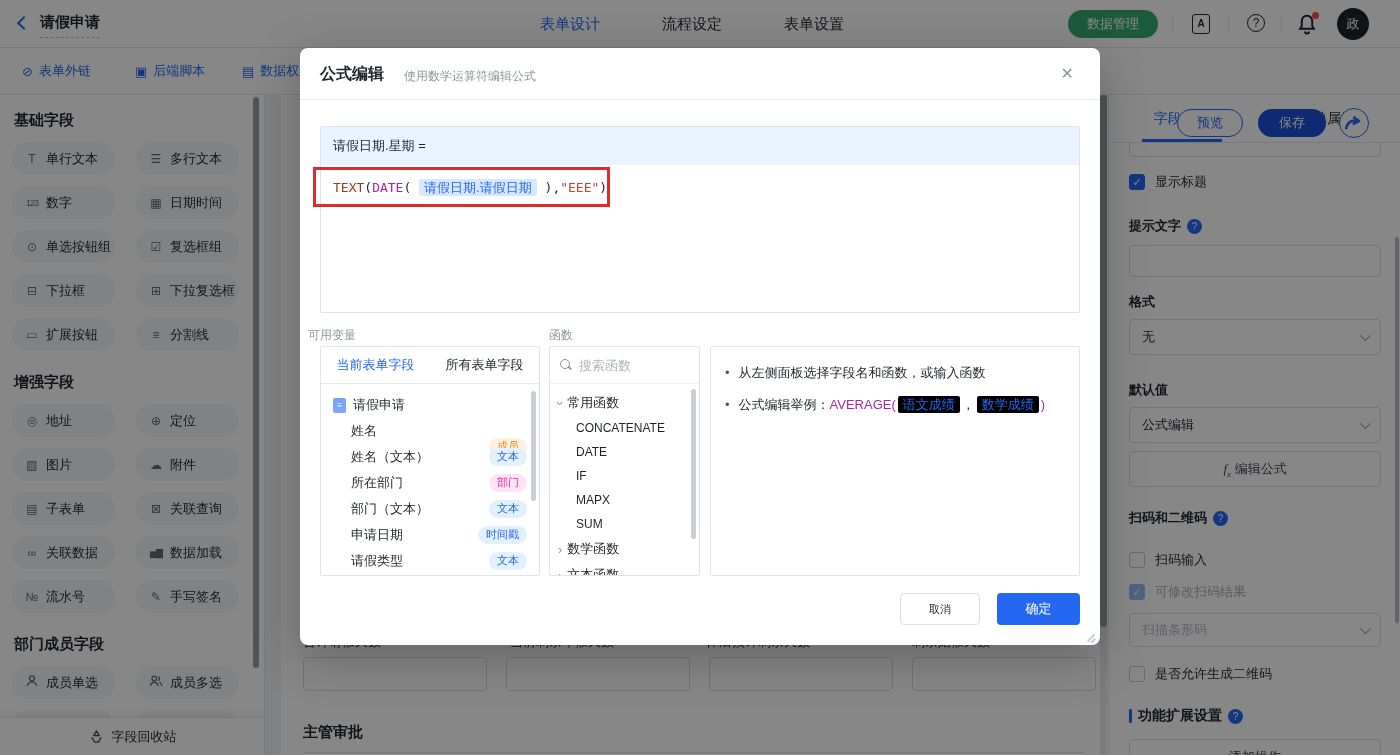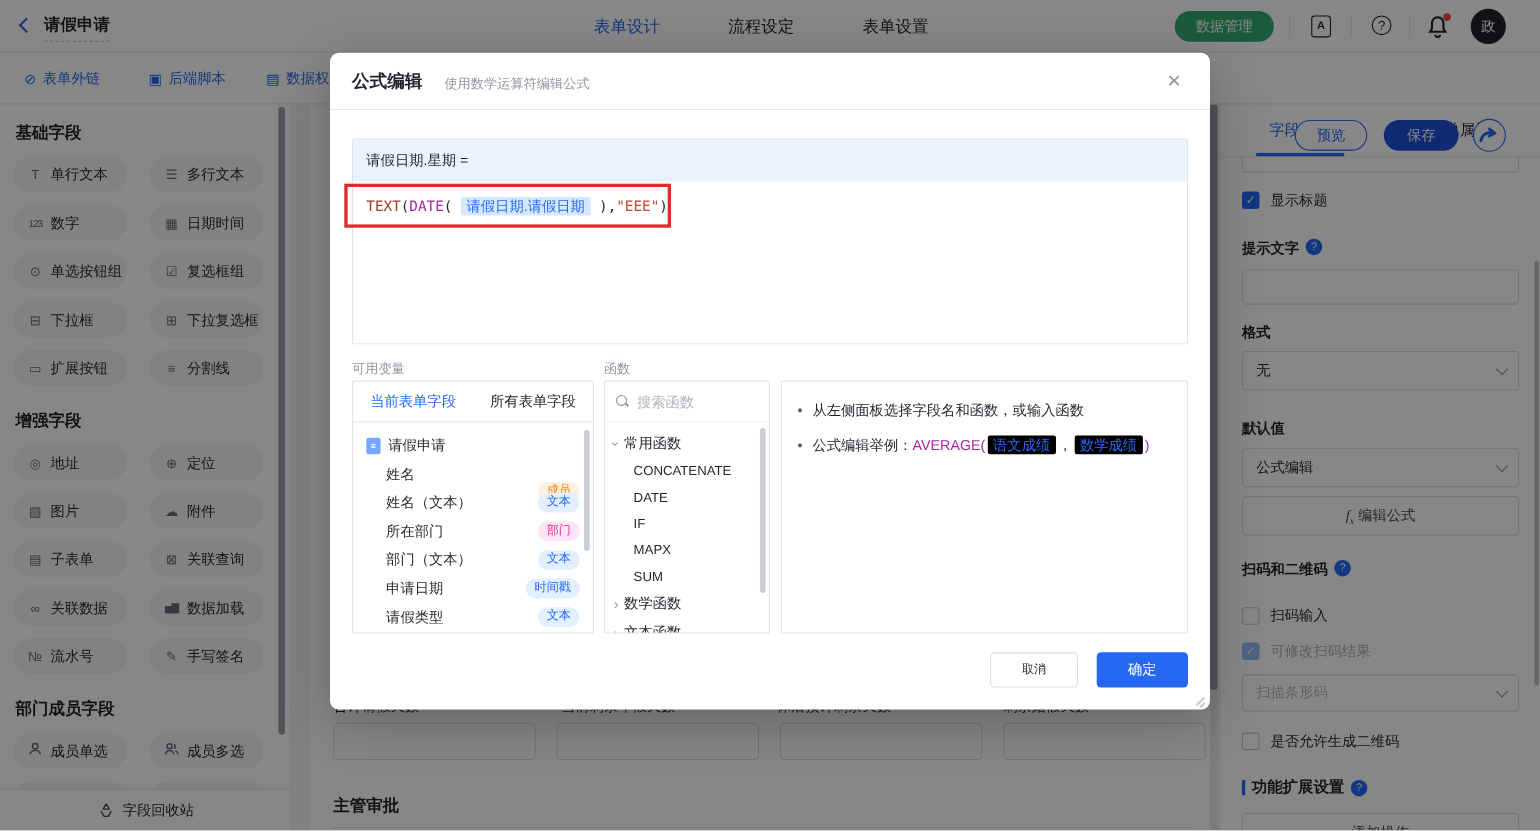--- a/index.html
+++ b/index.html
@@ -88,21 +88,21 @@
     width:80px; height:3px; background:#2468f2; }
   .rp-scroll { position:absolute; left:0; top:48px; width:292px; height:612px; overflow:hidden; padding:0 20px; }
   .rp-input { width:252px; height:34px; border:1px solid #d9dce3; border-radius:4px; background:#fff; }
   .rp-input.clipped { margin-top:-20px; }
   .cbrow { display:flex; align-items:center; gap:10px; font-size:13px; color:#1f2329; cursor:pointer; }
   .cb { width:16px; height:16px; border:1px solid #c2c6cf; border-radius:3px; background:#fff; flex:0 0 16px;
     text-align:center; line-height:15px; font-size:11px; color:#fff; }
   .cb.checked { background:#2468f2; border-color:#2468f2; }
   .cb.checked-dis { background:#94bcf7; border-color:#94bcf7; }
   .cbrow.dis { color:#a9adb5; }
-  .rp-label { font-size:13px; color:#1f2329; font-weight:bold; display:flex; align-items:flex-start; gap:6px; }
+  .rp-label { font-size:13px; color:#1f2329; font-weight:bold; display:flex; align-items:center; gap:6px; }
   .qmark { width:15px; height:15px; border-radius:50%; background:#2468f2; color:#fff; font-size:10px;
     font-weight:normal; text-align:center; line-height:15px; }
   .select { width:252px; height:36px; border:1px solid #d9dce3; border-radius:4px; background:#fff;
     display:flex; align-items:center; justify-content:space-between; padding:0 12px; font-size:13px;
     color:#1f2329; cursor:pointer; }
   .select.dis { color:#b5b9c0; cursor:default; }
   .chev { width:8px; height:8px; border-right:1.5px solid #8f959e; border-bottom:1.5px solid #8f959e;
     transform:rotate(45deg) translateY(-2px); }
   .rp-btn { width:252px; height:36px; border:1px solid #d9dce3; border-radius:4px; background:#fff;
     font-size:13px; color:#42464e; text-align:center; line-height:34px; cursor:pointer; }
@@ -474,21 +474,21 @@
       <span class="m-close">✕</span>
     </div>
 
     <div class="f-editor">
       <div class="f-target">请假日期.星期 =</div>
       <div class="f-body">
         <div class="f-line"><span class="tk-f1">TEXT</span><span>(</span><span class="tk-f2">DATE</span><span>(</span> <span class="tk-chip">请假日期.请假日期</span> <span>)</span><span>,</span><span class="tk-str">"EEE"</span><span>)</span></div>
       </div>
     </div>
 
-    <div class="m-sec-label" style="left:20px; top:279px">可用变量</div>
+    <div class="m-sec-label" style="left:8px; top:279px">可用变量</div>
     <div class="panel var-panel">
       <div class="vp-tabs">
         <div class="vp-tab active">当前表单字段</div>
         <div class="vp-tab">所有表单字段</div>
       </div>
       <div class="vtree">
         <div class="vroot">
           <span class="docicon">≡</span>
           <span>请假申请</span>
         </div>

